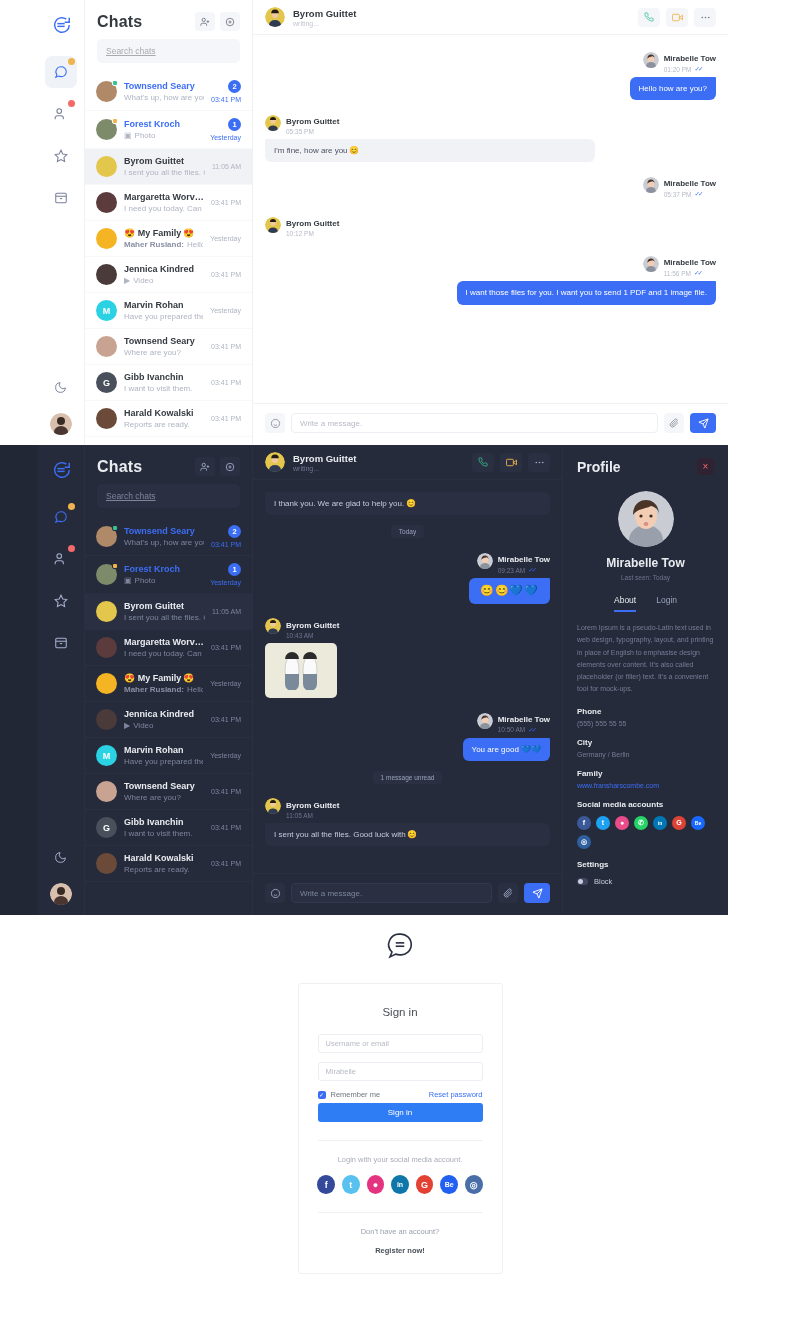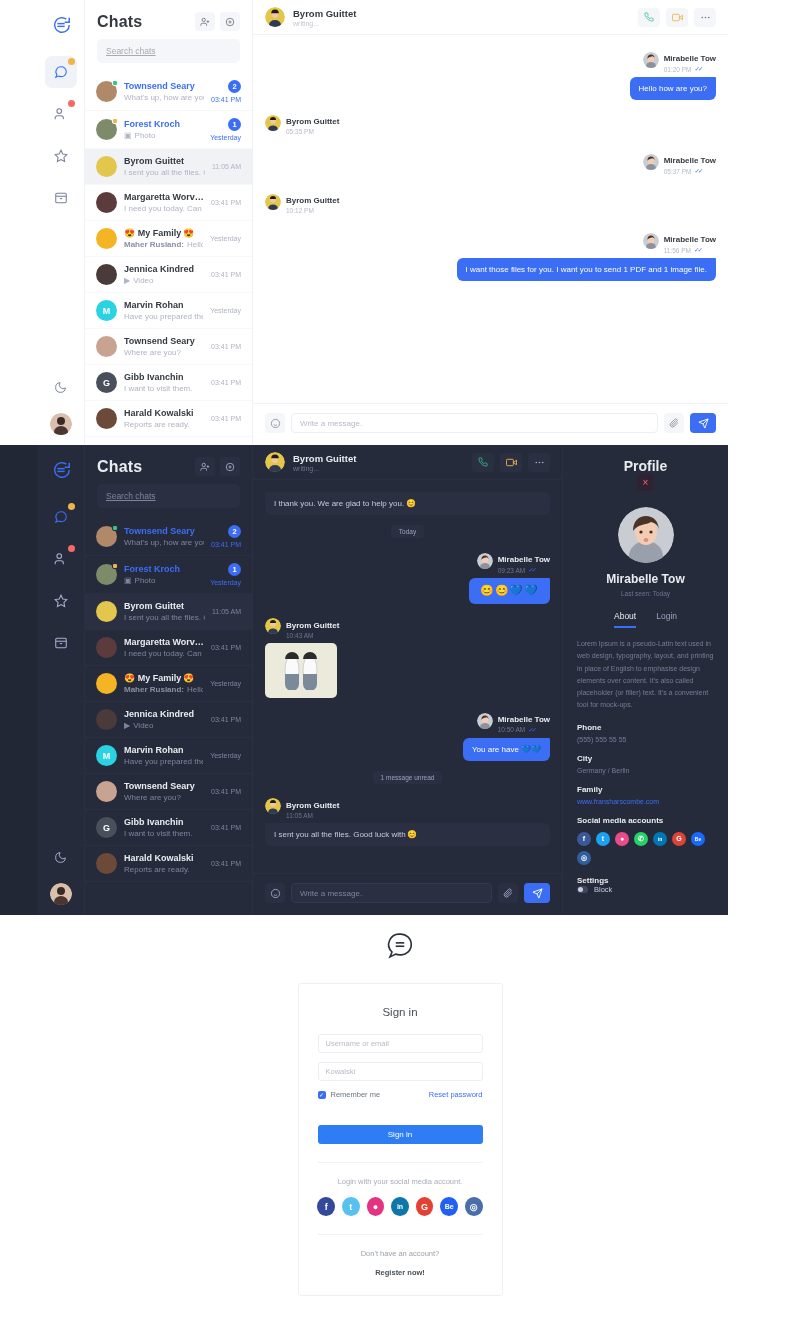--- a/index.html
+++ b/index.html
@@ -161,61 +161,61 @@
   .light .ft-input { border: 1px solid #eceef3; background: #fff; color: #b7bbc6; }
   .dark  .ft-input { border: 1px solid #32394e; background: #2a3042; color: #7d859d; }
   .ft-send { width: 26px; height: 20px; border-radius: 4px; background: #3b6ef5;
              color: #fff; display: flex; align-items: center; justify-content: center;
              cursor: pointer; }
 
   
   .profile { width: 166px; flex: 0 0 166px; background: #262b3c;
              border-left: 1px solid #2a3042; padding: 0 14px; overflow: hidden; }
   .pf-head { display: flex; align-items: center; justify-content: space-between;
-             padding: 13px 0 10px; flex-direction: column; }
+             padding: 13px 0 10px; }
   .pf-title { font-size: 14px; font-weight: 700; color: #e9ecef; }
   .pf-close { width: 17px; height: 17px; border-radius: 4px; background: #2f2233;
               color: #f46a6a; display: flex; align-items: center;
               justify-content: center; font-size: 10px; cursor: pointer; }
   .pf-avatar { width: 56px; height: 56px; border-radius: 50%; margin: 6px auto 9px;
                overflow: hidden; }
   .pf-name { text-align: center; font-size: 12px; font-weight: 600; color: #e9ecef; }
   .pf-seen { text-align: center; font-size: 6.5px; color: #6d758f; margin-top: 4px; }
   .pf-tabs { display: flex; justify-content: center; gap: 20px; margin: 14px 0 10px; }
   .pf-tab { font-size: 8.5px; color: #9aa3bd; padding-bottom: 5px; cursor: pointer; }
   .pf-tab.active { color: #e9ecef; border-bottom: 2px solid #3b6ef5; }
   .pf-para { font-size: 7px; line-height: 1.75; color: #757d95; }
   .pf-lbl { font-size: 8px; font-weight: 600; color: #e9ecef; margin-top: 11px; }
   .pf-val { font-size: 7px; color: #757d95; margin-top: 4px; }
   .pf-link { font-size: 7px; color: #3b6ef5; margin-top: 4px; }
   .pf-socials { display: flex; flex-wrap: wrap; gap: 5px; margin-top: 7px; max-width: 136px; }
   .soc { width: 14px; height: 14px; border-radius: 50%; display: flex;
          align-items: center; justify-content: center; color: #fff;
          font-size: 7px; font-weight: 700; cursor: pointer; }
-  .pf-toggle { display: flex; align-items: center; gap: 6px; }
+  .pf-toggle { display: flex; align-items: center; gap: 6px; margin-top: 8px; }
   .tg { width: 11px; height: 7px; border-radius: 4px; background: #41485f;
         position: relative; cursor: pointer; }
   .tg::after { content: ""; position: absolute; left: 1px; top: 1px; width: 5px;
                height: 5px; border-radius: 50%; background: #c9cfe0; }
   .pf-toggle span { font-size: 7.5px; color: #c5cbdd; }
 
   
   .signin-wrap { width: 800px; background: #fff; padding: 14px 0 80px;
                  display: flex; flex-direction: column; align-items: center; }
   .si-logo { width: 36px; height: 32px; margin-bottom: 22px; display: flex;
              align-items: center; justify-content: center; }
   .si-card { width: 205px; background: #fff; border: 1px solid #eff0f4;
              border-radius: 3px; padding: 22px 19px 18px; }
   .si-title { text-align: center; font-size: 11.5px; color: #495057;
               margin-bottom: 16px; }
   .si-field { height: 19px; border: 1px solid #eceef3; border-radius: 3px;
               display: flex; align-items: center; padding: 0 7px; font-size: 7.5px;
               color: #b7bbc6; margin-bottom: 9px; }
   .si-row { display: flex; align-items: center; justify-content: space-between;
-            margin-bottom: 26px; }
+            margin-bottom: 4px; }
   .si-check { display: flex; align-items: center; gap: 5px; font-size: 7.5px;
               color: #6c757d; }
   .cbx { width: 8px; height: 8px; border-radius: 2px; background: #3b6ef5;
          display: flex; align-items: center; justify-content: center;
          color: #fff; font-size: 6px; line-height: 1; cursor: pointer; }
   .si-reset { font-size: 7.5px; color: #3b6ef5; cursor: pointer; }
   .si-btn { height: 19px; border-radius: 3px; background: #2f7df4; color: #fff;
             font-size: 8px; display: flex; align-items: center;
             justify-content: center; cursor: pointer; }
   .si-sep { height: 1px; background: #f0f1f5; margin: 18px 0 14px; }
@@ -487,20 +487,21 @@
             <span class="msg-av">
               <svg width="16" height="16" viewBox="0 0 20 20">
                 <circle cx="10" cy="10" r="10" fill="#e3c64c"></circle>
                 <circle cx="10" cy="7.5" r="3.4" fill="#f0c9a0"></circle>
                 <path d="M6.2 6.2a3.8 3.8 0 0 1 7.6 0z" fill="#231c14"></path>
                 <ellipse cx="10" cy="18" rx="6" ry="5" fill="#2f3b52"></ellipse>
               </svg>
             </span>
             <span><span class="msg-name">Byrom Guittet</span><span class="msg-time">05:35 PM</span></span>
           </div>
+          <div class="bubble in">I'm fine, how are you 😊</div>
         </div>
         <div class="msg out">
           <div class="msg-meta">
             <span class="msg-av">
               <svg width="16" height="16" viewBox="0 0 20 20">
                 <circle cx="10" cy="10" r="10" fill="#c9ccd3"></circle>
                 <ellipse cx="10" cy="9" rx="4" ry="4.6" fill="#f2cdb4"></ellipse>
                 <path d="M5.5 8.5C5.5 4.5 7.5 3 10 3s4.5 1.5 4.5 5.5c0-2-1.5-2.8-3-3.2-1.8 1-4.5.8-6 3.2z" fill="#4a3327"></path>
                 <ellipse cx="10" cy="18" rx="6.2" ry="5.4" fill="#8b919d"></ellipse>
               </svg>
@@ -844,21 +845,21 @@
             <span class="msg-av">
               <svg width="16" height="16" viewBox="0 0 20 20">
                 <circle cx="10" cy="10" r="10" fill="#c9ccd3"></circle>
                 <ellipse cx="10" cy="9" rx="4" ry="4.6" fill="#f2cdb4"></ellipse>
                 <path d="M5.5 8.5C5.5 4.5 7.5 3 10 3s4.5 1.5 4.5 5.5c0-2-1.5-2.8-3-3.2-1.8 1-4.5.8-6 3.2z" fill="#4a3327"></path>
                 <ellipse cx="10" cy="18" rx="6.2" ry="5.4" fill="#8b919d"></ellipse>
               </svg>
             </span>
             <span><span class="msg-name">Mirabelle Tow</span><span class="msg-time">10:50 AM <span class="ticks">✓✓</span></span></span>
           </div>
-          <div class="bubble out">You are have 💙💙</div>
+          <div class="bubble out">You are good 💙💙</div>
         </div>
         <div class="daypill">1 message unread</div>
         <div class="msg in">
           <div class="msg-meta">
             <span class="msg-av">
               <svg width="16" height="16" viewBox="0 0 20 20">
                 <circle cx="10" cy="10" r="10" fill="#e3c64c"></circle>
                 <circle cx="10" cy="7.5" r="3.4" fill="#f0c9a0"></circle>
                 <path d="M6.2 6.2a3.8 3.8 0 0 1 7.6 0z" fill="#231c14"></path>
                 <ellipse cx="10" cy="18" rx="6" ry="5" fill="#2f3b52"></ellipse>
@@ -945,21 +946,21 @@
   <div class="si-logo">
     <svg width="34" height="30" viewBox="0 0 24 24" fill="none" stroke="#2a3042" stroke-width="1.3">
       <path d="M21 11.6a8.3 8.3 0 0 1-9 8.3 9 9 0 0 1-3.4-.6L4 21.5l1.6-3.9A8.3 8.3 0 0 1 12 3.3a8.3 8.3 0 0 1 9 8.3z"></path>
       <line x1="8.6" y1="10.3" x2="15.4" y2="10.3"></line>
         <line x1="8.6" y1="13" x2="15.4" y2="13"></line>
       </svg>
   </div>
   <div class="si-card">
     <div class="si-title">Sign in</div>
     <div class="si-field">Username or email</div>
-    <div class="si-field">Kowalski</div>
+    <div class="si-field">Mirabelle</div>
     <div class="si-row">
       <div class="si-check">
         <span class="cbx">✓</span>
         <span>Remember me</span>
       </div>
       <div class="si-reset">Reset password</div>
     </div>
     <div class="si-btn">Sign in</div>
     <div class="si-sep"></div>
     <div class="si-hint">Login with your social media account.</div>

